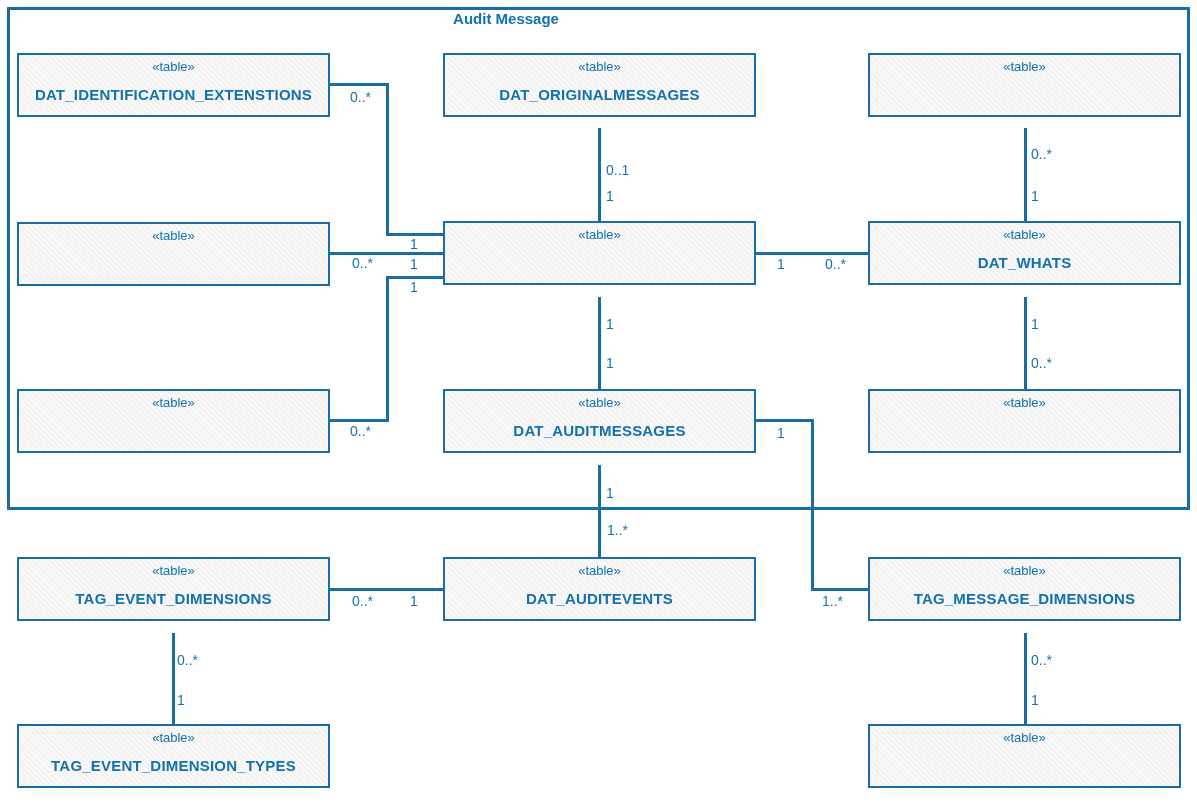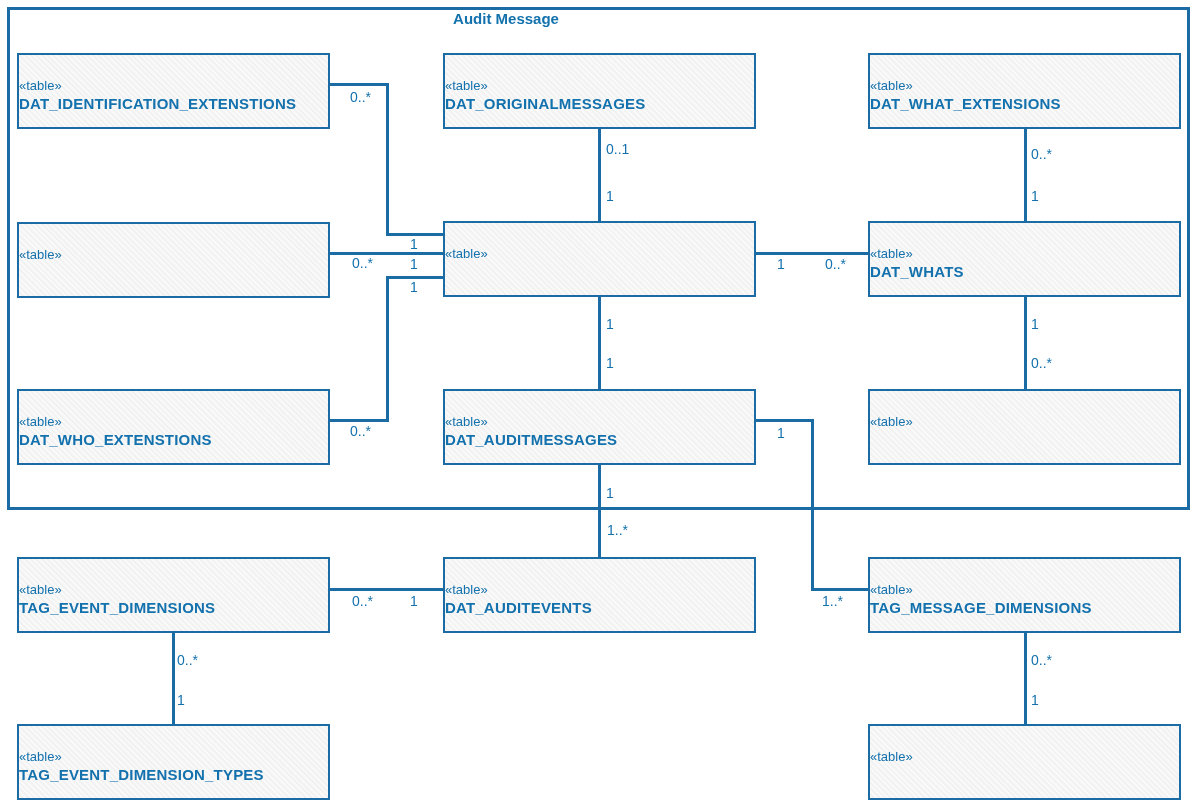--- a/index.html
+++ b/index.html
@@ -8,24 +8,24 @@
     --fill:#f2f2f2;
   }
   *{margin:0;padding:0;box-sizing:border-box;}
   html,body{background:#ffffff;}
   body{font-family:"Liberation Sans","DejaVu Sans",sans-serif;}
   #canvas{position:relative;width:1197px;height:810px;background:#ffffff;overflow:hidden;}
 
   .frame{position:absolute;left:7px;top:7px;width:1183px;height:503px;border:3px solid var(--line);background:#ffffff;}
   .frame-title{position:absolute;left:7px;top:10px;width:998px;text-align:center;font-size:15px;font-weight:bold;color:var(--text);}
 
-  .node{position:absolute;width:313px;height:76px;background:var(--fill);border:2px solid var(--line);padding-top:23px;
+  .node{position:absolute;width:313px;height:64px;background:var(--fill);border:2px solid var(--line);text-align:center;padding-top:4px;
         background-image:repeating-linear-gradient(45deg,rgba(255,255,255,.55) 0 2px,rgba(0,0,0,0) 2px 4px);}
   .stereo{font-size:13px;color:var(--text);line-height:16px;}
-  .tname{font-size:15px;font-weight:bold;color:var(--text);line-height:19px;letter-spacing:.2px;}
+  .tname{font-size:15px;font-weight:bold;color:var(--text);line-height:19px;letter-spacing:.2px;margin-top:10px;}
 
   .seg{position:absolute;background:var(--line);}
   .mult{position:absolute;font-size:14px;color:var(--text);line-height:15px;white-space:nowrap;}
 
   
   .p1{left:17px;top:53px;}   .p2{left:443px;top:53px;}  .p3{left:868px;top:53px;}
   .p4{left:17px;top:222px;}  .p5{left:443px;top:221px;} .p6{left:868px;top:221px;}
   .p7{left:17px;top:389px;}  .p8{left:443px;top:389px;} .p9{left:868px;top:389px;}
   .p10{left:17px;top:557px;} .p11{left:443px;top:557px;}.p12{left:868px;top:557px;}
   .p13{left:17px;top:724px;} .p14{left:868px;top:724px;}
@@ -72,21 +72,21 @@
 
   <span class="mult" style="left:350px;top:90px;">0..*</span>
   <span class="mult" style="left:410px;top:237px;">1</span>
 
   <span class="mult" style="left:352px;top:256px;">0..*</span>
   <span class="mult" style="left:410px;top:257px;">1</span>
 
   <span class="mult" style="left:350px;top:424px;">0..*</span>
   <span class="mult" style="left:410px;top:280px;">1</span>
 
-  <span class="mult" style="left:606px;top:142px;">0..1</span>
+  <span class="mult" style="left:606px;top:163px;">0..1</span>
   <span class="mult" style="left:606px;top:189px;">1</span>
 
   <span class="mult" style="left:1031px;top:147px;">0..*</span>
   <span class="mult" style="left:1031px;top:189px;">1</span>
 
   <span class="mult" style="left:777px;top:257px;">1</span>
   <span class="mult" style="left:825px;top:257px;">0..*</span>
 
   <span class="mult" style="left:606px;top:317px;">1</span>
   <span class="mult" style="left:606px;top:356px;">1</span>
@@ -112,35 +112,33 @@
   <div class="node p1">
     <div class="stereo">«table»</div>
     <div class="tname">DAT_IDENTIFICATION_EXTENSTIONS</div>
   </div>
   <div class="node p2">
     <div class="stereo">«table»</div>
     <div class="tname">DAT_ORIGINALMESSAGES</div>
   </div>
   <div class="node p3">
     <div class="stereo">«table»</div>
-    <div class="tname">DAT_WHAT_EXTENSIONS</div>
   </div>
   <div class="node p4">
     <div class="stereo">«table»</div>
   </div>
   <div class="node p5">
     <div class="stereo">«table»</div>
   </div>
   <div class="node p6">
     <div class="stereo">«table»</div>
     <div class="tname">DAT_WHATS</div>
   </div>
   <div class="node p7">
     <div class="stereo">«table»</div>
-    <div class="tname">DAT_WHO_EXTENSTIONS</div>
   </div>
   <div class="node p8">
     <div class="stereo">«table»</div>
     <div class="tname">DAT_AUDITMESSAGES</div>
   </div>
   <div class="node p9">
     <div class="stereo">«table»</div>
   </div>
   <div class="node p10">
     <div class="stereo">«table»</div>

